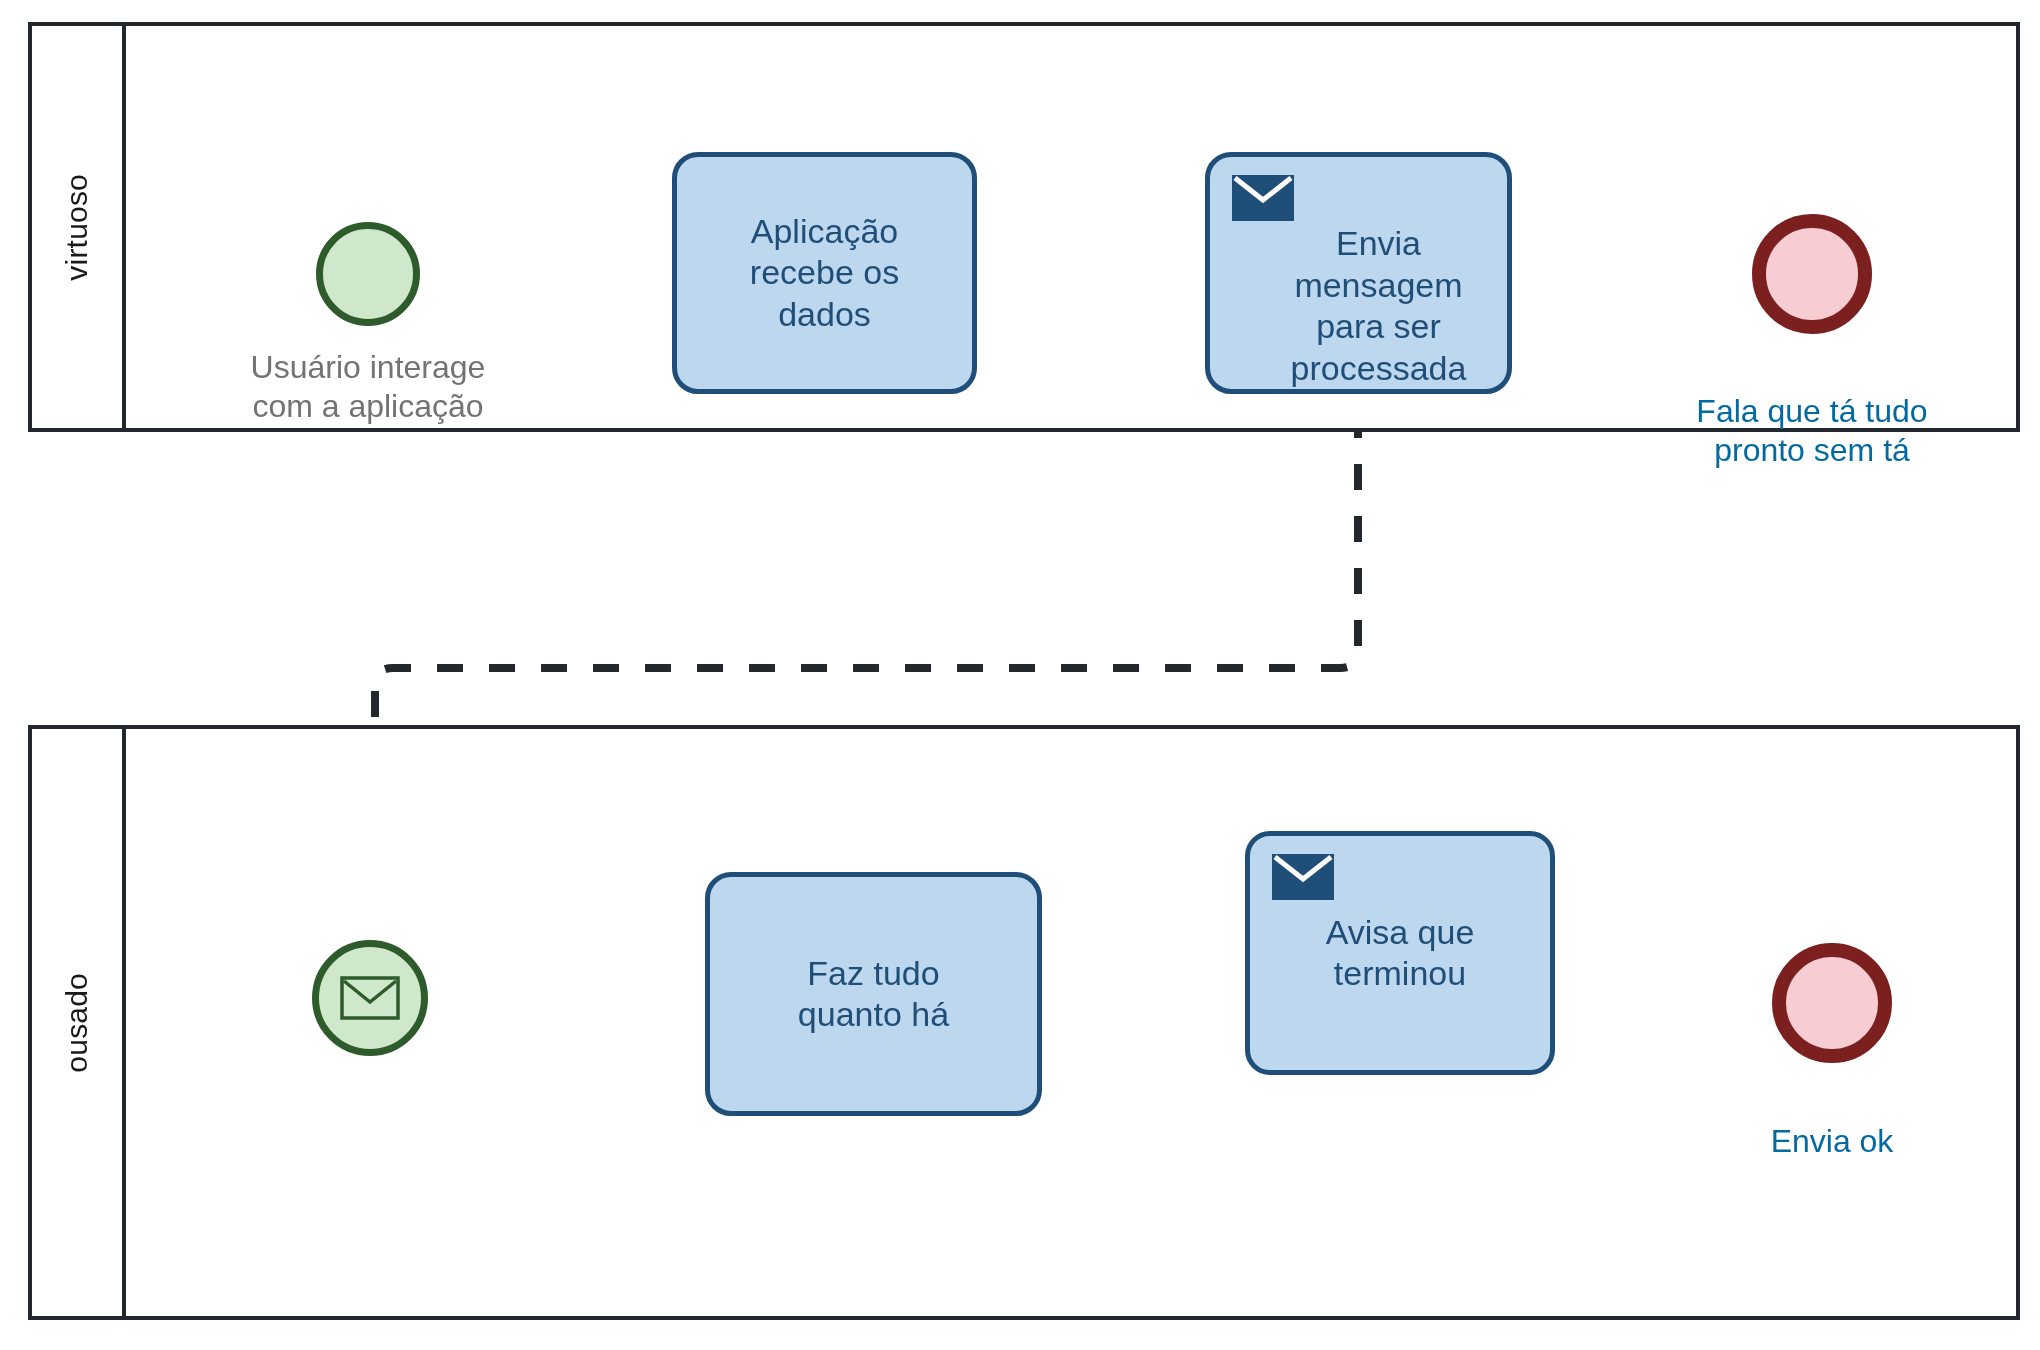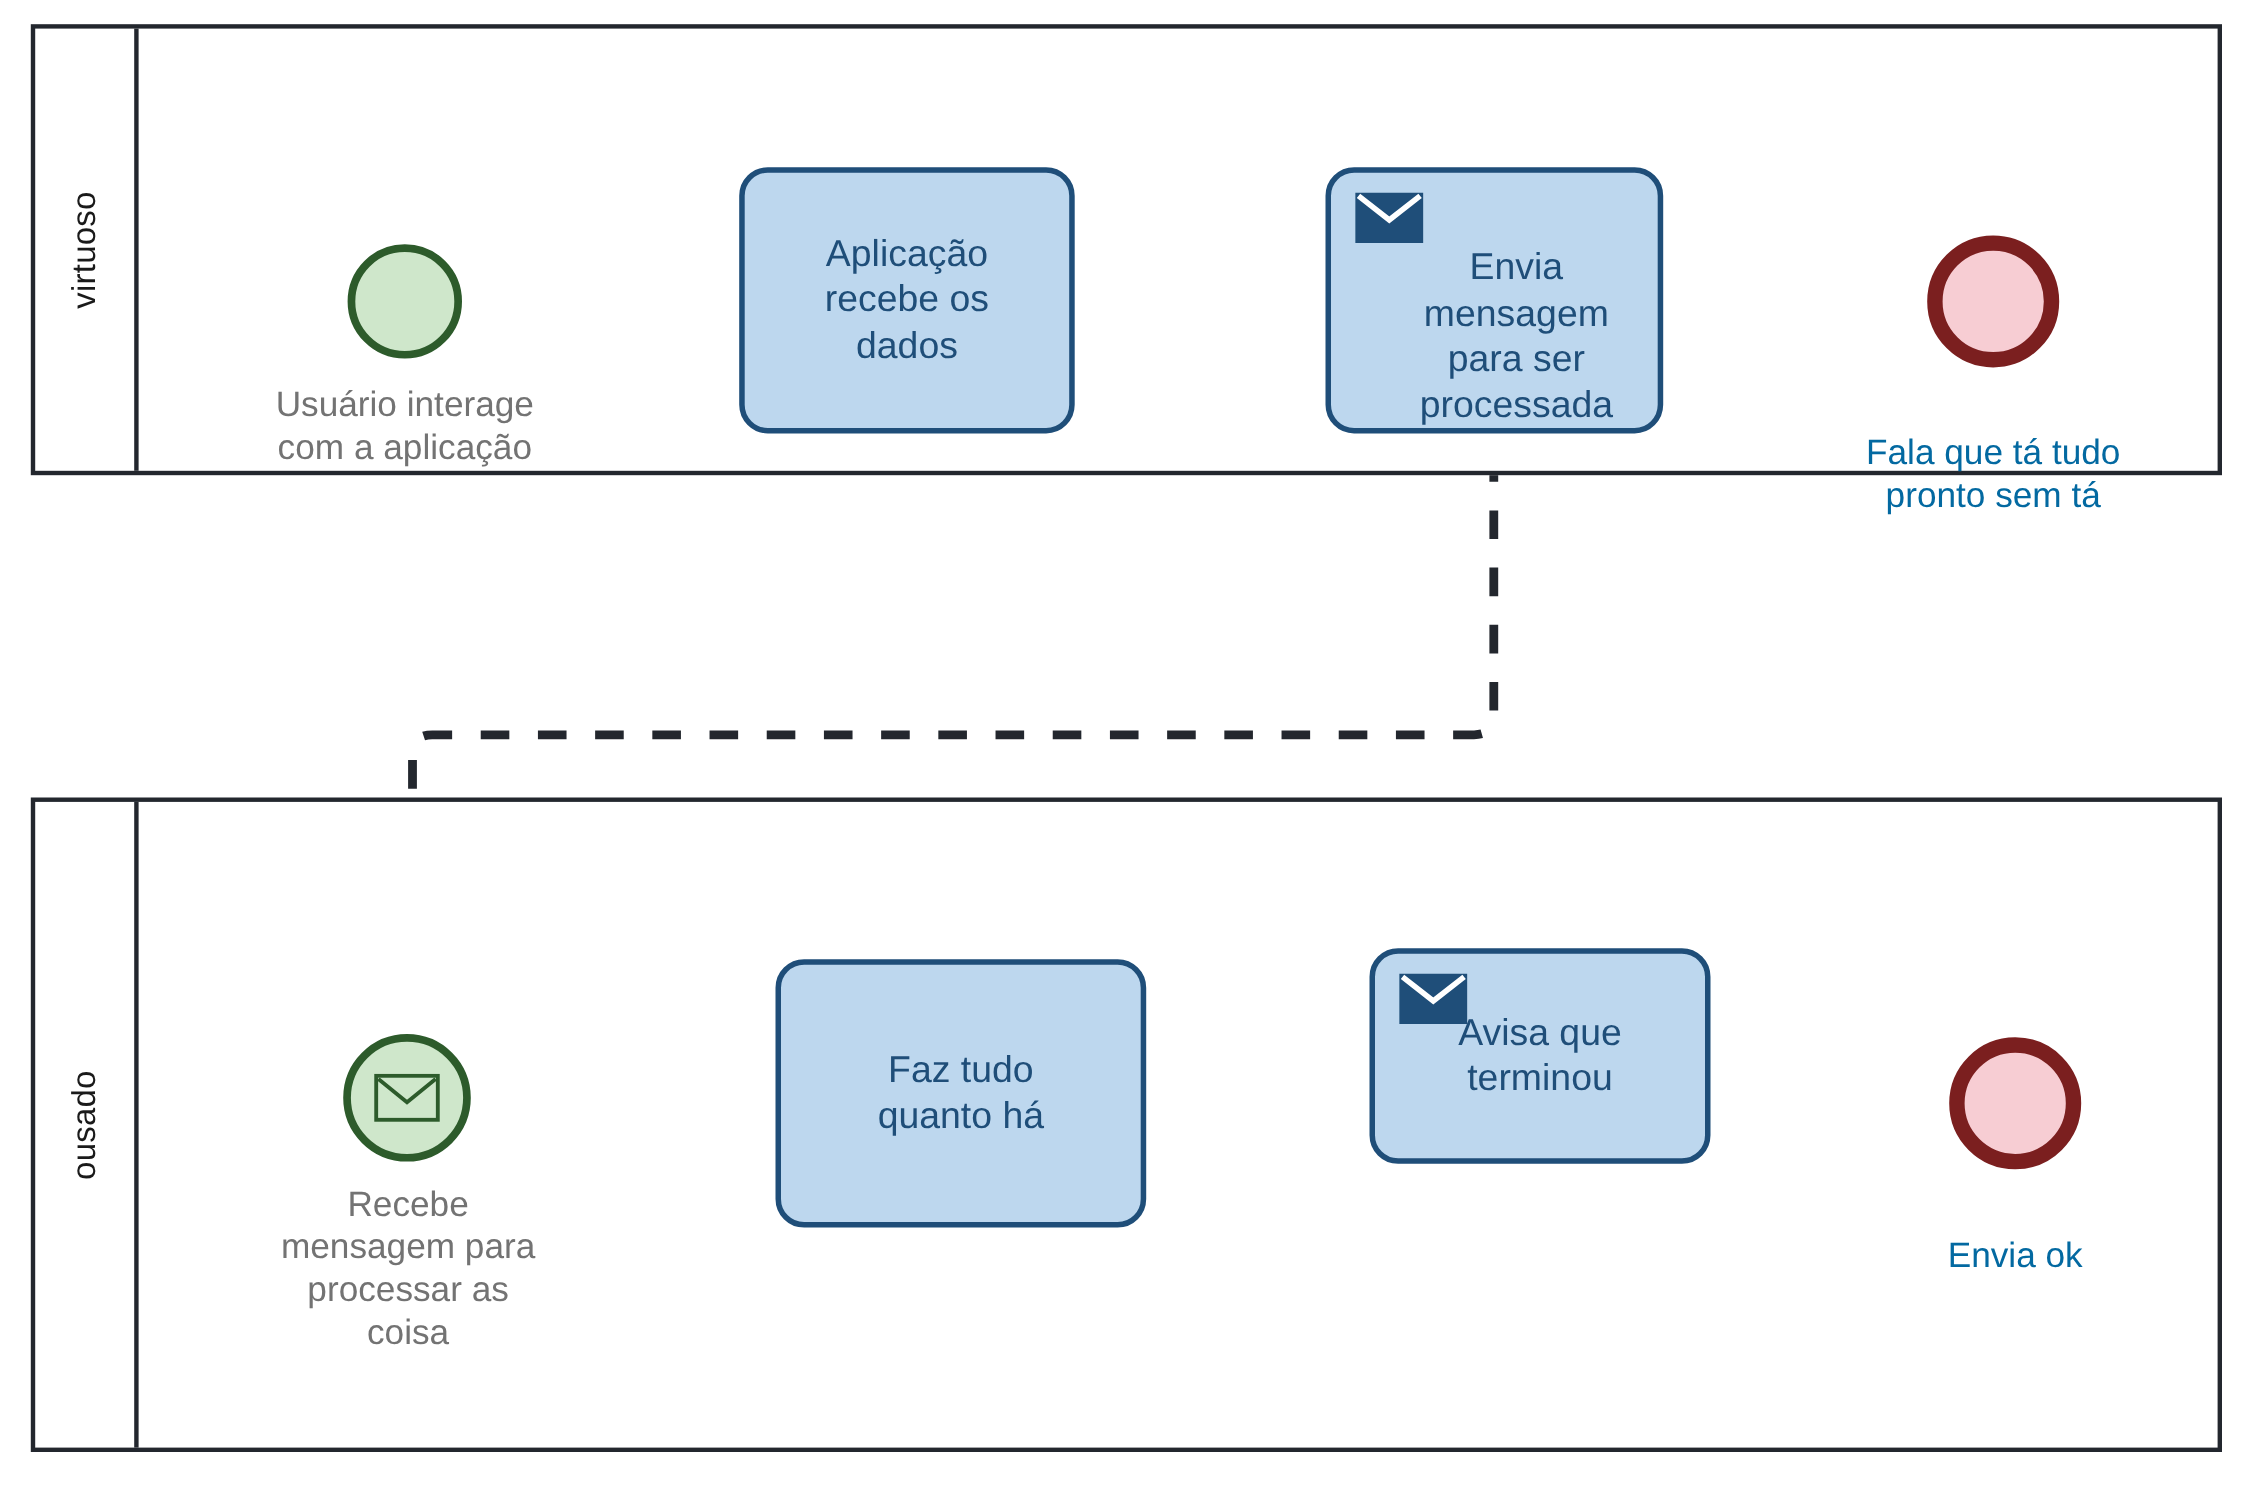--- a/index.html
+++ b/index.html
@@ -183,31 +183,27 @@
       <span class="pool-header-label">ousado</span>
     </div>
   </div>
 
   <div class="event event-start" style="left:312px; top:940px; width:116px; height:116px;">
     <svg class="event-start-msg-icon" viewBox="0 0 60 44">
       <rect x="2" y="2" width="56" height="40" fill="none" stroke="#2d5b2b" stroke-width="3.5"></rect>
       <path d="M 4 5 L 30 26 L 56 5" fill="none" stroke="#2d5b2b" stroke-width="3.5"></path>
     </svg>
   </div>
-  <div class="event-label label-green" style="left:196px; top:1075px; width:350px;">Recebe
-mensagem para
-processar as
-coisa</div>
 
   <div class="task" style="left:705px; top:872px; width:337px; height:244px;">
     <span class="task-label">Faz tudo
 quanto há</span>
   </div>
 
-  <div class="task" style="left:1245px; top:862px; width:310px; height:196px;">
+  <div class="task" style="left:1245px; top:831px; width:310px; height:244px;border-radius:25px;">
     <svg class="task-msg-icon" viewBox="0 0 62 46">
       <rect x="0" y="0" width="62" height="46" fill="#1f4e79"></rect>
       <path d="M 3 3 L 31 25 L 59 3" fill="none" stroke="#ffffff" stroke-width="5"></path>
     </svg>
     <span class="task-label">Avisa que
 terminou</span>
   </div>
 
   <div class="event event-end" style="left:1772px; top:943px; width:120px; height:120px;"></div>
   <div class="event-label label-red" style="left:1702px; top:1078px; width:260px;">Envia ok</div>

